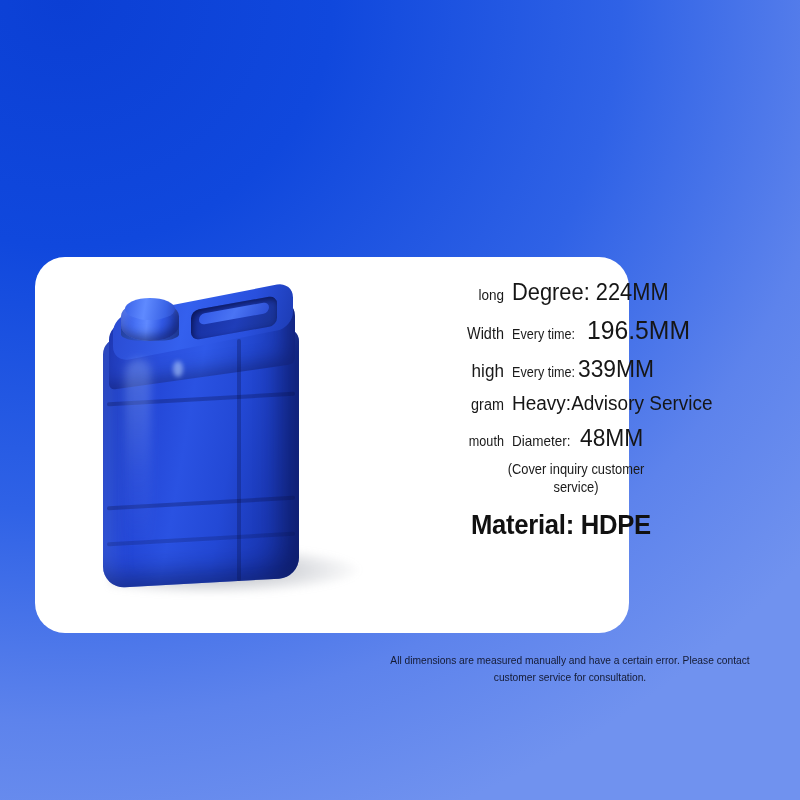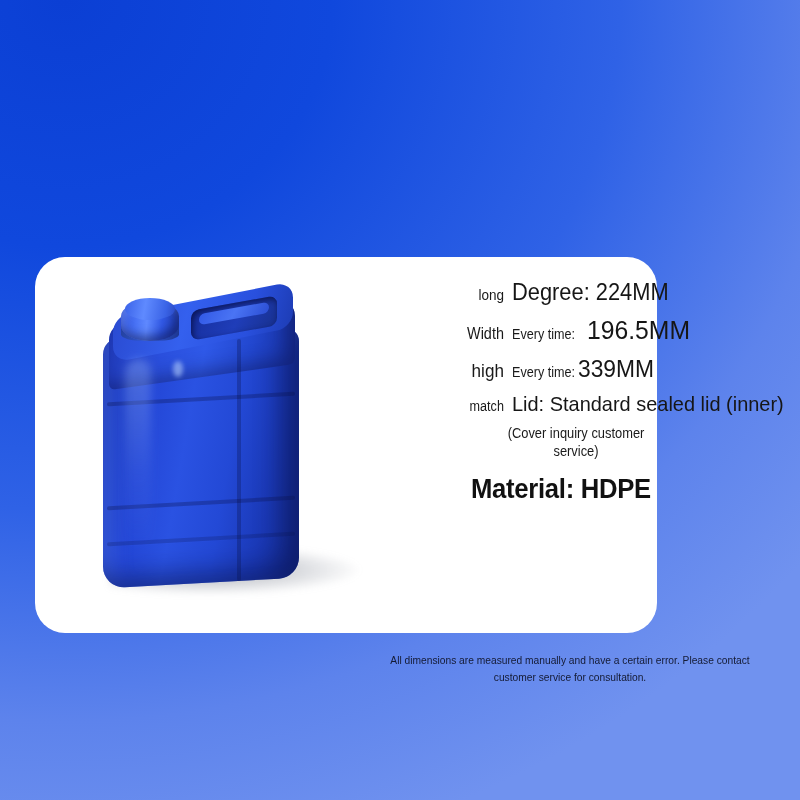--- a/index.html
+++ b/index.html
@@ -70,21 +70,20 @@
 
   
   .card {
     position: absolute;
     left: 35px;
     top: 257px;
     width: 594px;
     height: 376px;
     background: #ffffff;
     border-radius: 30px;
-    padding-left: 28px;
   }
 
   
   .photo {
     position: absolute;
     left: 22px;
     top: 20px;
     width: 330px;
     height: 340px;
   }
@@ -383,26 +382,31 @@
         <span class="spec-sub">Every time:</span>
         <span class="spec-value">196.5MM</span>
       </div>
 
       <div class="spec-row row-high">
         <span class="spec-label">high</span>
         <span class="spec-sub">Every time:</span>
         <span class="spec-value">339MM</span>
       </div>
 
-
-
-      <div class="spec-row row-match">
-        <span class="spec-label">match</span>
-        <span class="spec-value">Lid: Standard sealed lid (inner)</span>
-      </div>
+      <div class="spec-row row-gram">
+        <span class="spec-label">gram</span>
+        <span class="spec-value">Heavy:Advisory Service</span>
+      </div>
+
+      <div class="spec-row row-mouth">
+        <span class="spec-label">mouth</span>
+        <span class="spec-sub">Diameter:</span>
+        <span class="spec-value">48MM</span>
+      </div>
+
 
       <div class="spec-note">(Cover inquiry customer service)</div>
 
       <div class="spec-material">Material: HDPE</div>
     </div>
 
   </div>
 
   <div class="disclaimer">All dimensions are measured manually and have a certain error. Please contact customer service for consultation.</div>
 

